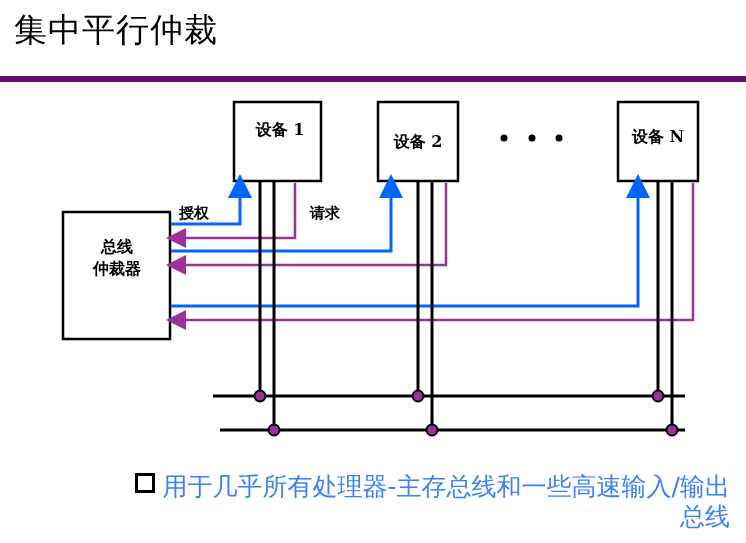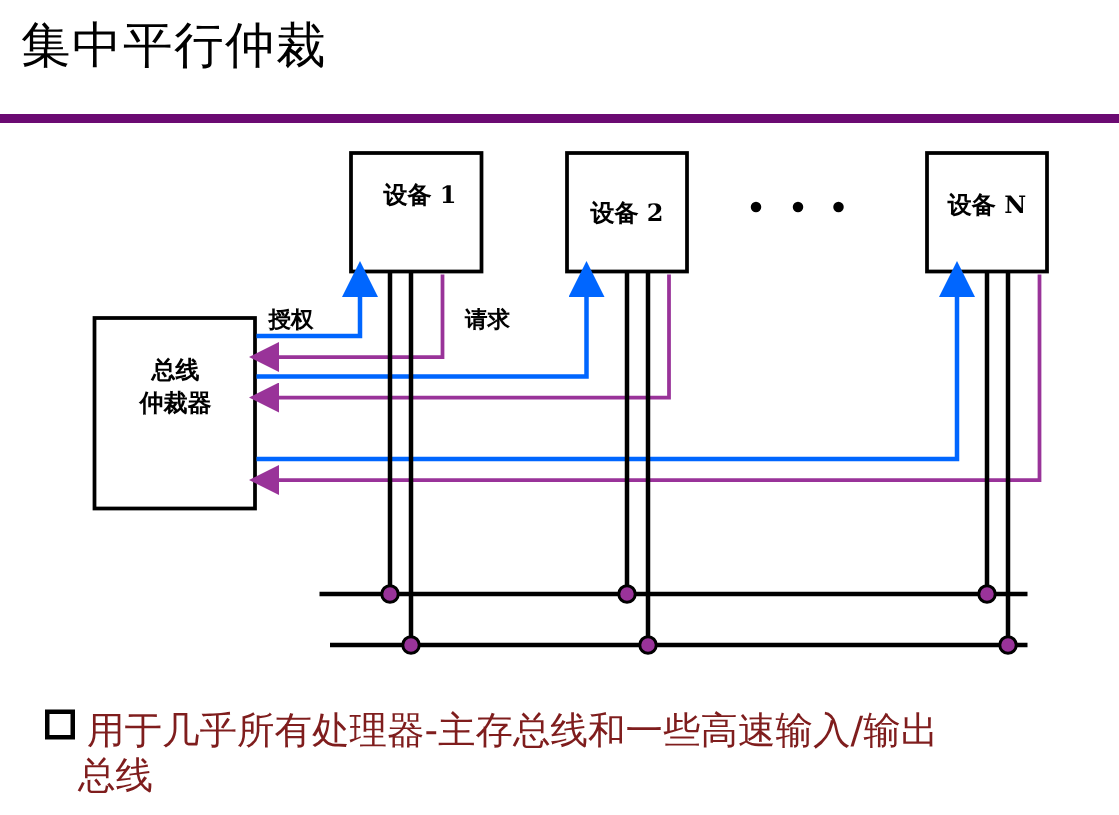--- a/index.html
+++ b/index.html
@@ -4,22 +4,22 @@
   <style>
     html, body { margin: 0; padding: 0; background: #ffffff; }
     body { width: 746px; height: 543px; position: relative; overflow: hidden;
            font-family: "DejaVu Sans", sans-serif; }
     .title { position: absolute; left: 14px; top: 8px; font-size: 33px; color: #000;
              font-family: "DejaVu Sans", sans-serif; letter-spacing: 1px; }
     .title-rule { position: absolute; left: 0; top: 76px; width: 746px; height: 6px; background: #6b0a72; }
     svg.diagram { position: absolute; left: 0; top: 0; }
     .box-label { font-family: "DejaVu Serif", serif; font-weight: bold; font-size: 16px; fill: #000; }
     .sig-label { font-family: "DejaVu Sans", sans-serif; font-weight: bold; font-size: 15px; fill: #000; }
-    .bullet { position: absolute; left: 30px; top: 472px; font-size: 25px; color: #7f1d1d; line-height: 30px;
-              font-family: "DejaVu Sans", sans-serif; width: 700px; }
+    .bullet { position: absolute; left: 30px; top: 472px; font-size: 25px; color: #3b82f6; line-height: 30px;
+              font-family: "DejaVu Sans", sans-serif; width: 700px; text-align: right; }
     .bullet .box { display: inline-block; width: 14px; height: 14px; border: 3px solid #000; margin-right: 8px;
                    vertical-align: 2px; }
     .bullet .cont { display: block; padding-left: 22px; }
   </style>
 </head>
 <body>
 
 <div class="title">集中平行仲裁</div>
 <div class="title-rule"></div>
 

